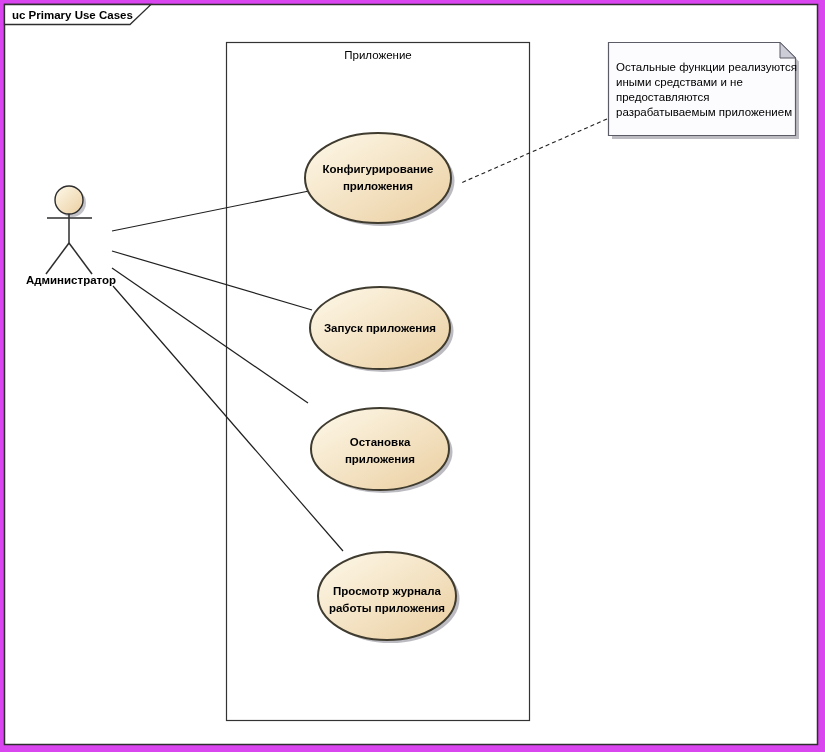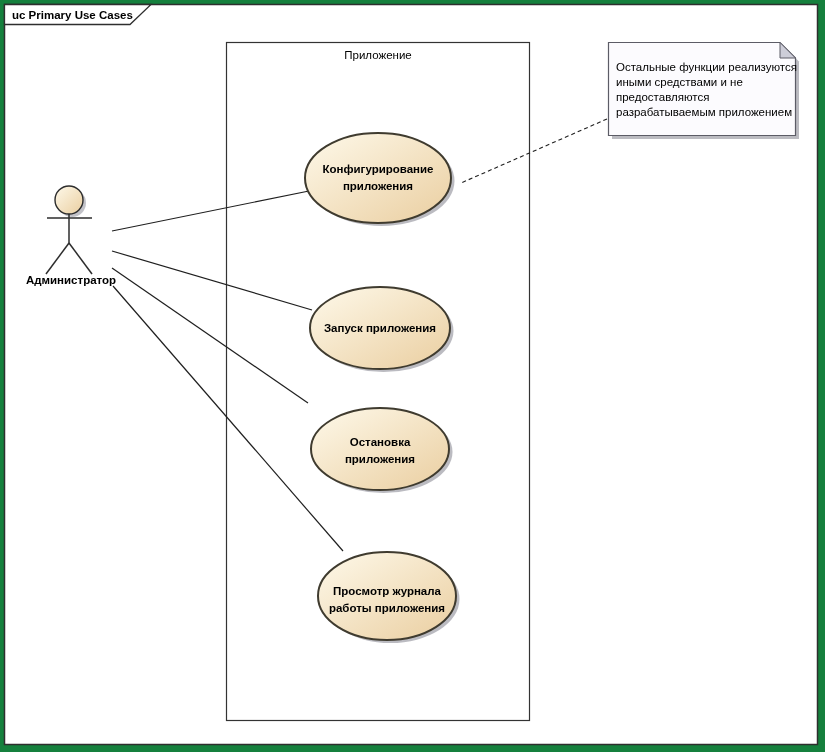--- a/index.html
+++ b/index.html
@@ -1,20 +1,20 @@
 <!DOCTYPE html>
 <html><head>
 <meta charset="utf-8">
 <style>
   html, body { margin: 0; padding: 0; background: #ffffff; }
   .canvas {
     position: relative;
     width: 825px;
     height: 752px;
-    background: #15803d;
+    background: #d946ef;
     font-family: "Liberation Sans", sans-serif;
     overflow: hidden;
   }
   svg { position: absolute; left: 0; top: 0; }
   text {
     font-family: "Liberation Sans", sans-serif;
     fill: #000000;
   }
   .lbl-bold { font-weight: bold; font-size: 11.5px; }
   .lbl-reg  { font-size: 11.5px; }

